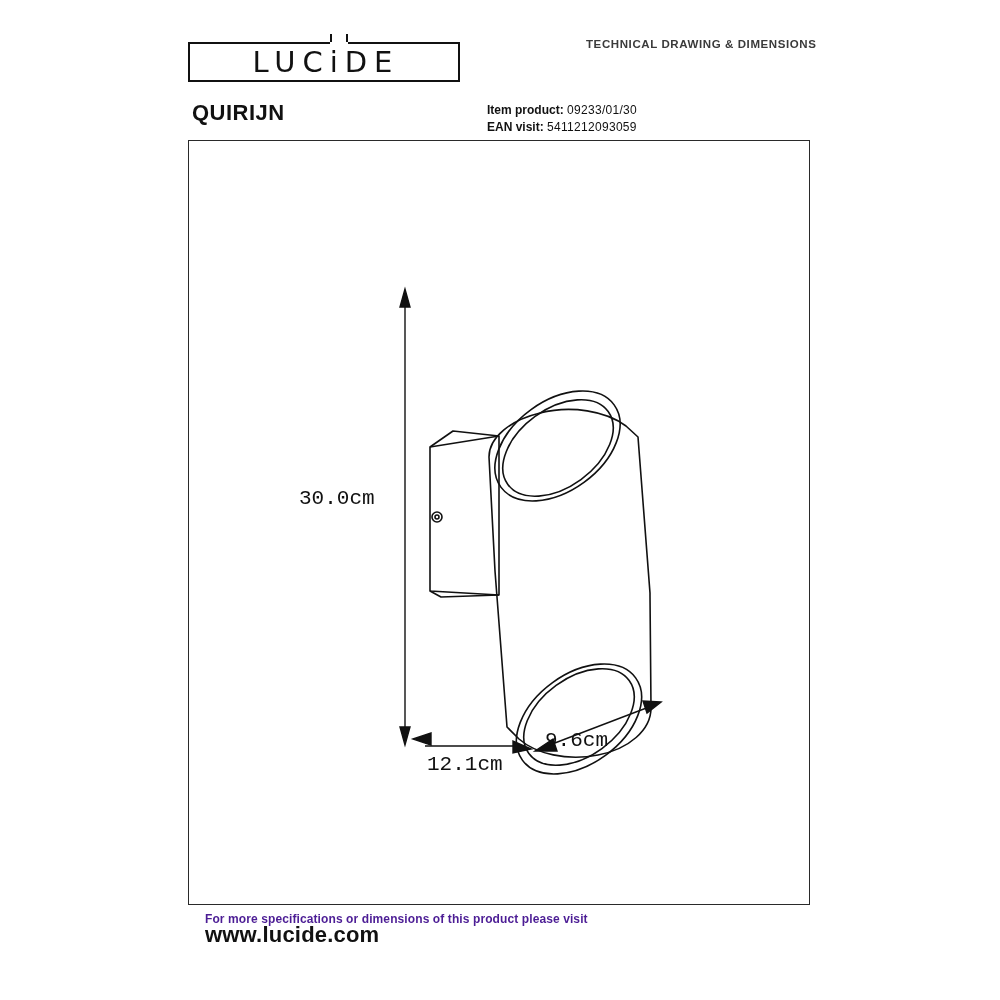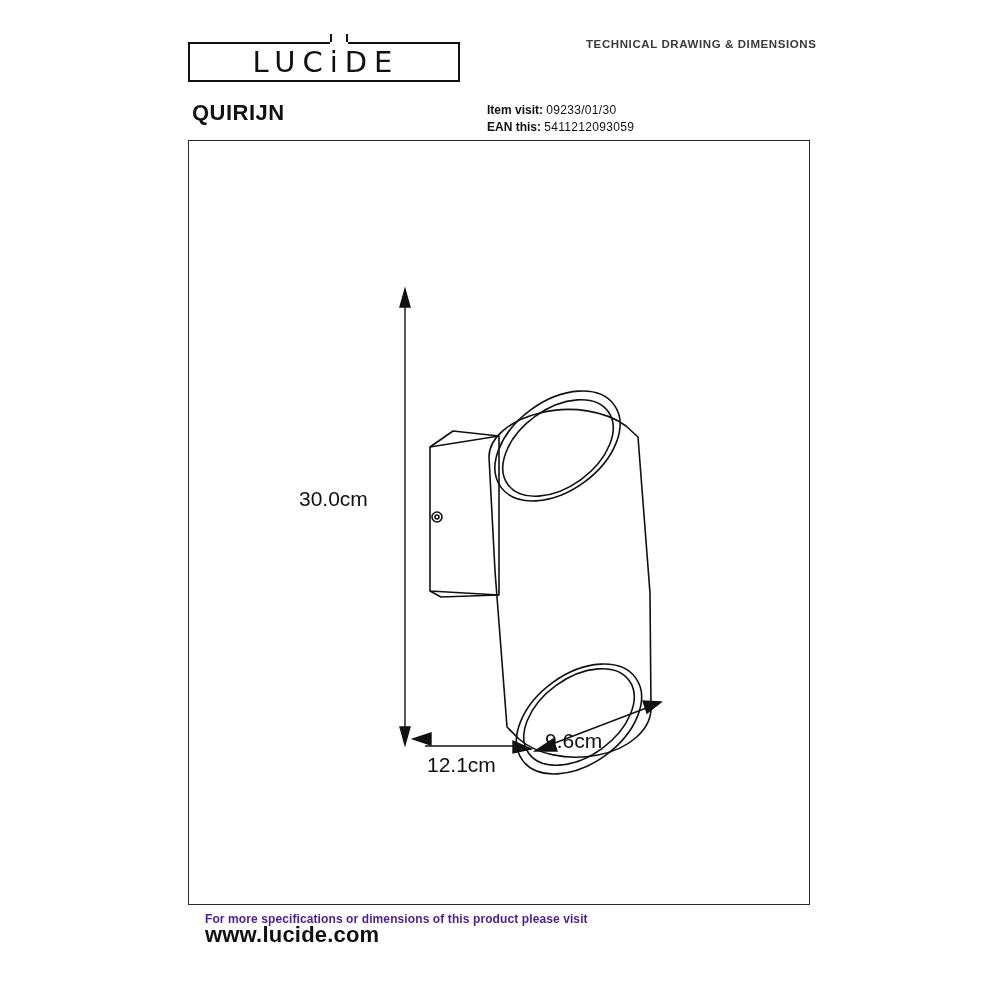--- a/index.html
+++ b/index.html
@@ -140,46 +140,46 @@
     font-size: 22px;
     font-weight: bold;
     color: #111;
     letter-spacing: 0.2px;
   }
 
   .dim-label {
     position: absolute;
     font-size: 21px;
     color: #111;
-    font-family: Liberation Sans, sans-serif;
+    font-family: Liberation Mono, monospace;
   }
 </style>
 </head>
 <body>
 
 <div class="page">
 
   <div class="header">
 
     <div class="logo-box">
       <div class="logo-text">LUCiDE</div>
     </div>
     <div class="logo-notch"></div>
 
     <div class="tech-title">TECHNICAL DRAWING &amp; DIMENSIONS</div>
 
     <div class="product-name">QUIRIJN</div>
 
     <div class="item-block">
       <div>
-        <span class="lbl">Item visit:</span>
+        <span class="lbl">Item product:</span>
         <span class="val">09233/01/30</span>
       </div>
       <div>
-        <span class="lbl">EAN this:</span>
+        <span class="lbl">EAN visit:</span>
         <span class="val">5411212093059</span>
       </div>
     </div>
   </div>
 
   <div class="frame">
     <svg class="drawing" viewBox="0 0 622 765">
 
       <g fill="none" stroke="#111" stroke-width="1.6" stroke-linejoin="round">
 

